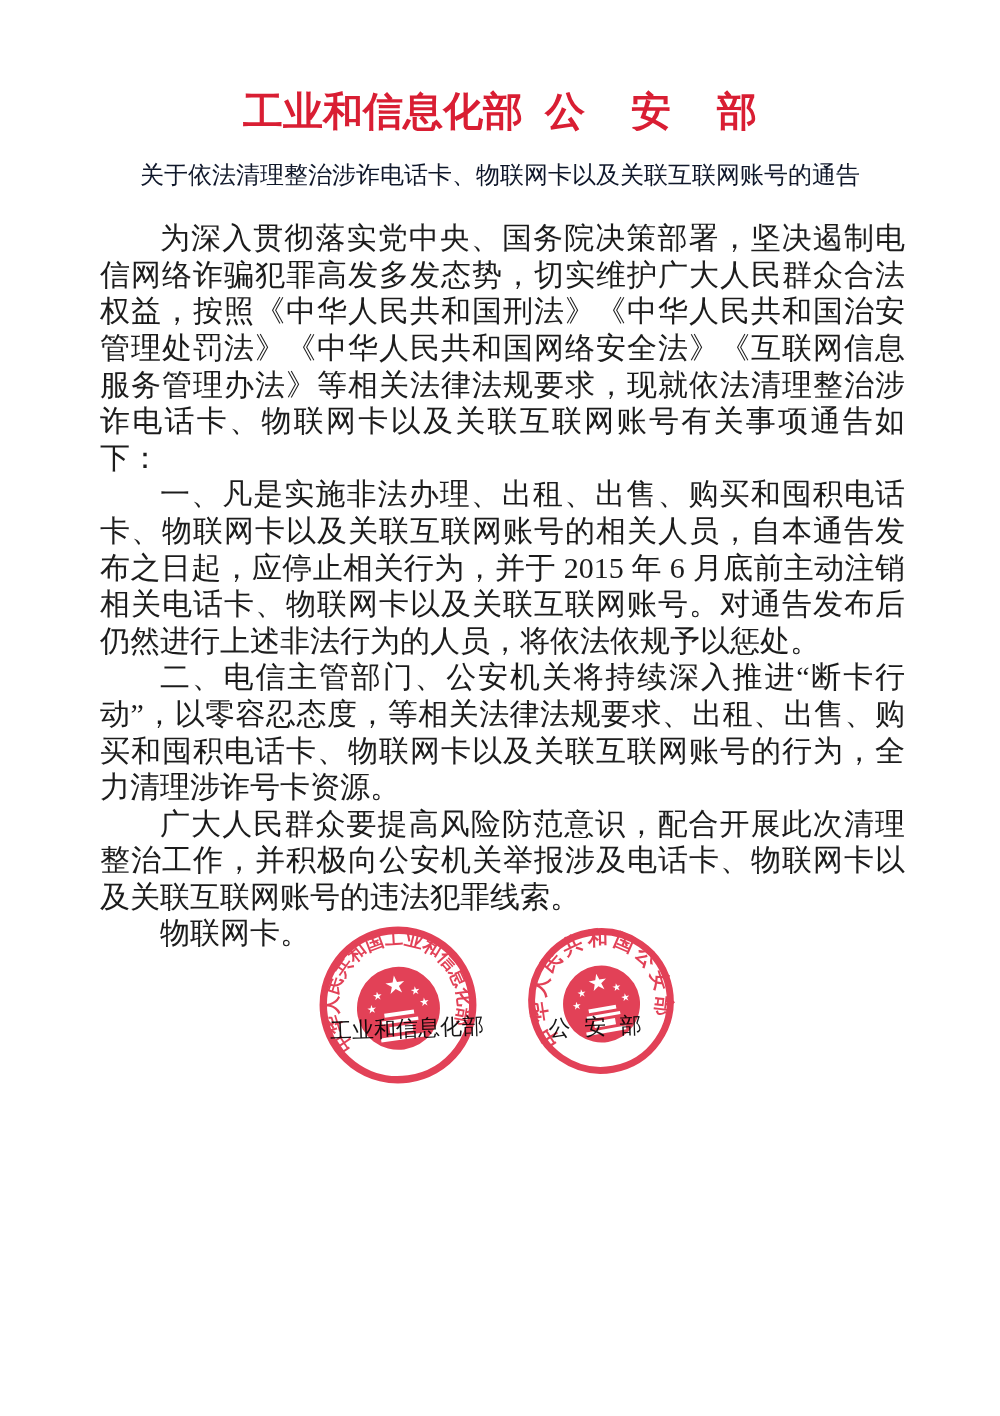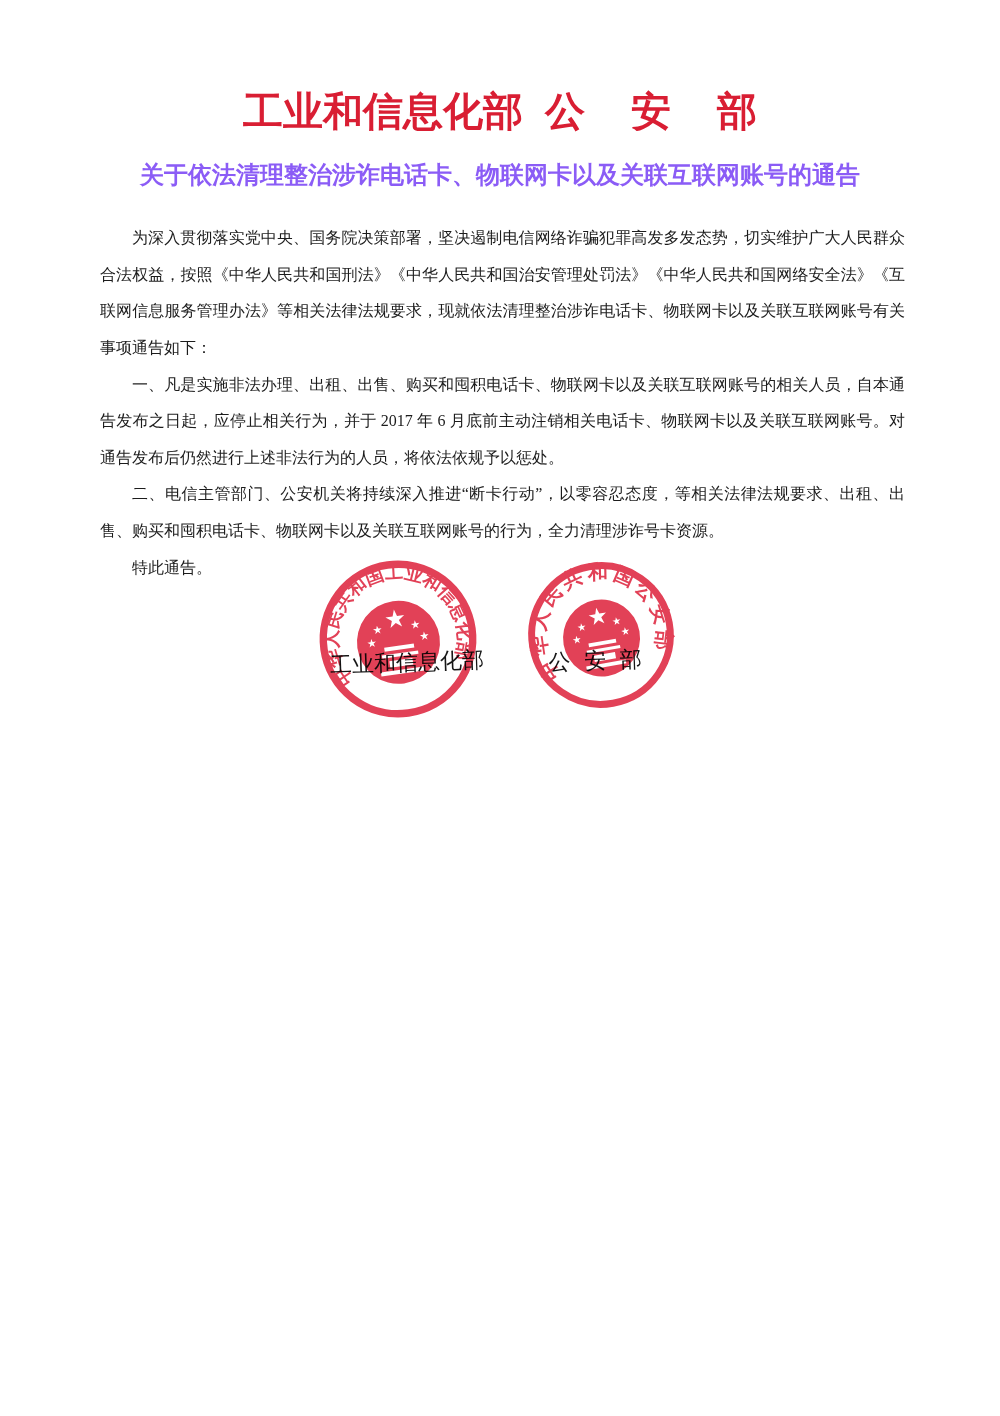--- a/index.html
+++ b/index.html
@@ -24,29 +24,29 @@
     color:var(--header_red);
     font-weight:bold;
     font-size:40px;
     line-height:1.1;
   }
   .ministry-spaced{letter-spacing:1.15em;margin-right:-1.15em;}
   .doc-title{
     margin:26px 60px 0 60px;
     text-align:center;
     font-size:24px;
-    font-weight:bold;
-    color:#8b5cf6;
+    font-weight:normal;
+    color:#0f172a;
     line-height:1.3;
   }
   
   .body-text{
     margin-top:29px;
     padding:0 95px 0 100px;
-    font-size:16px;
+    font-size:30px;
     line-height:36.6px;
     text-align:justify;
     text-justify:inter-ideograph;
     font-weight:500;
   }
   .body-text p{
     margin:0;
     text-indent:2em;
   }
   
@@ -76,23 +76,24 @@
 
   <div class="ministries">
     <span>工业和信息化部</span>
     <span class="ministry-spaced">公安部</span>
   </div>
 
   <h1 class="doc-title">关于依法清理整治涉诈电话卡、物联网卡以及关联互联网账号的通告</h1>
 
   <div class="body-text">
     <p>为深入贯彻落实党中央、国务院决策部署，坚决遏制电信网络诈骗犯罪高发多发态势，切实维护广大人民群众合法权益，按照《中华人民共和国刑法》《中华人民共和国治安管理处罚法》《中华人民共和国网络安全法》《互联网信息服务管理办法》等相关法律法规要求，现就依法清理整治涉诈电话卡、物联网卡以及关联互联网账号有关事项通告如下：</p>
-    <p>一、凡是实施非法办理、出租、出售、购买和囤积电话卡、物联网卡以及关联互联网账号的相关人员，自本通告发布之日起，应停止相关行为，并于 2017 年 6 月底前主动注销相关电话卡、物联网卡以及关联互联网账号。对通告发布后仍然进行上述非法行为的人员，将依法依规予以惩处。</p>
+    <p>一、凡是实施非法办理、出租、出售、购买和囤积电话卡、物联网卡以及关联互联网账号的相关人员，自本通告发布之日起，应停止相关行为，并于 2015 年 6 月底前主动注销相关电话卡、物联网卡以及关联互联网账号。对通告发布后仍然进行上述非法行为的人员，将依法依规予以惩处。</p>
     <p>二、电信主管部门、公安机关将持续深入推进“断卡行动”，以零容忍态度，等相关法律法规要求、出租、出售、购买和囤积电话卡、物联网卡以及关联互联网账号的行为，全力清理涉诈号卡资源。</p>
-    <p>特此通告。</p>
+    <p>广大人民群众要提高风险防范意识，配合开展此次清理整治工作，并积极向公安机关举报涉及电话卡、物联网卡以及关联互联网账号的违法犯罪线索。</p>
+    <p>物联网卡。</p>
   </div>
 
   <div class="sign-area">
 
     <svg width="0" height="0" style="position:absolute" aria-hidden="true">
       <defs>
         <path id="star" d="M0,-1 L0.225,-0.31 L0.95,-0.31 L0.36,0.12 L0.59,0.81 L0,0.38 L-0.59,0.81 L-0.36,0.12 L-0.95,-0.31 L-0.225,-0.31 Z"></path>
       </defs>
     </svg>
 

